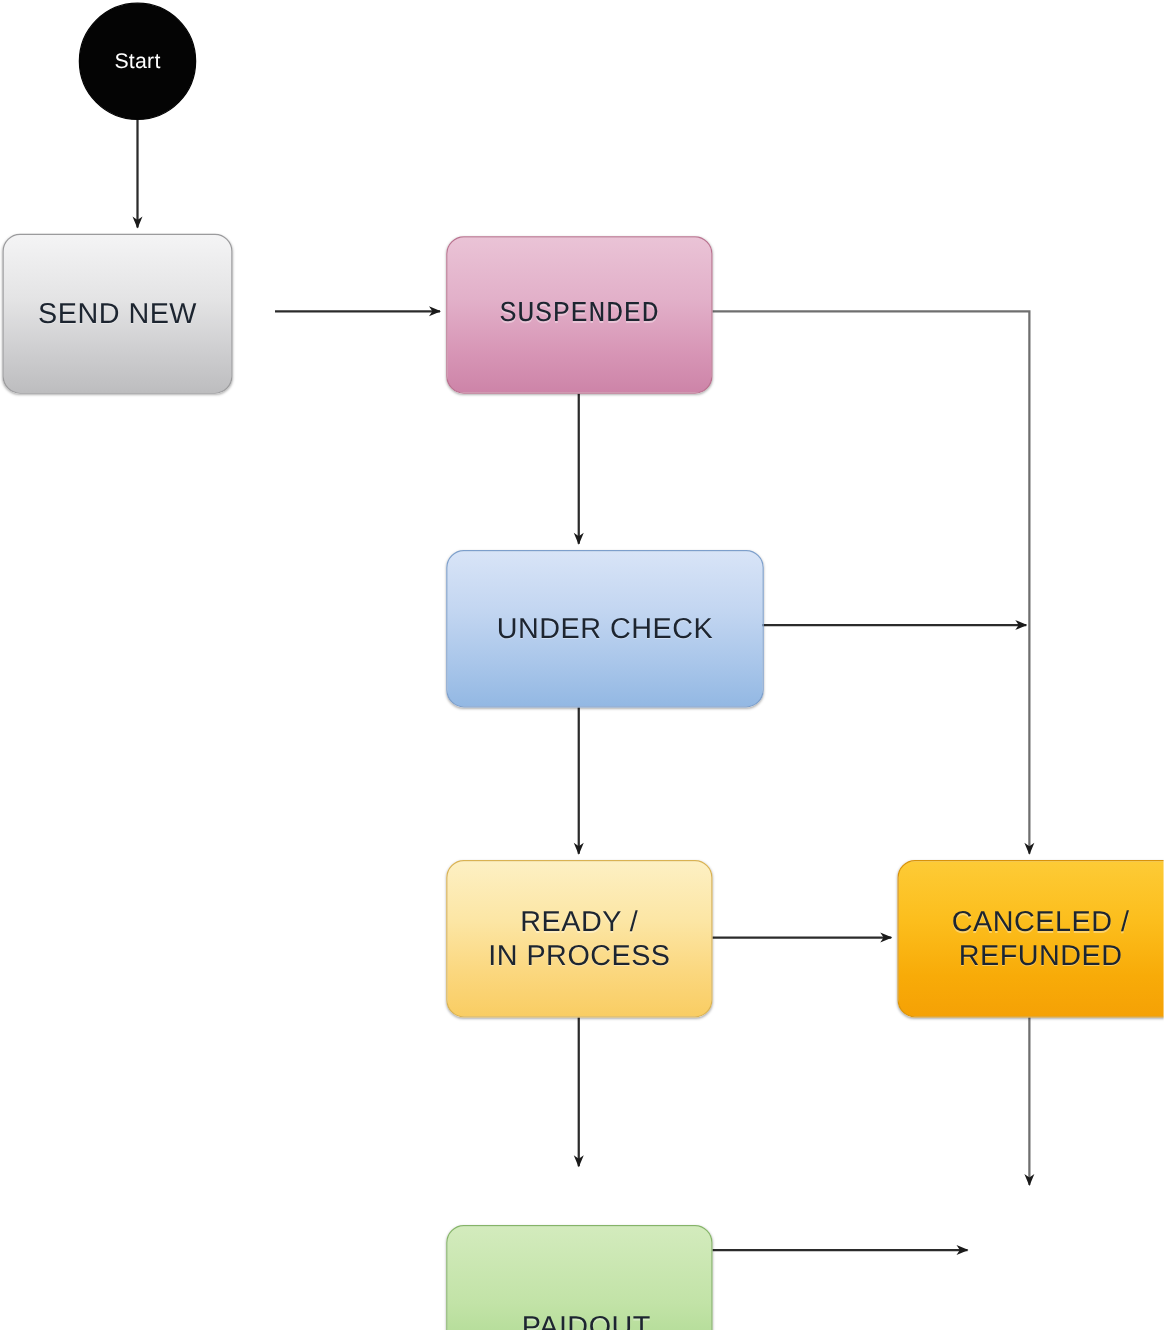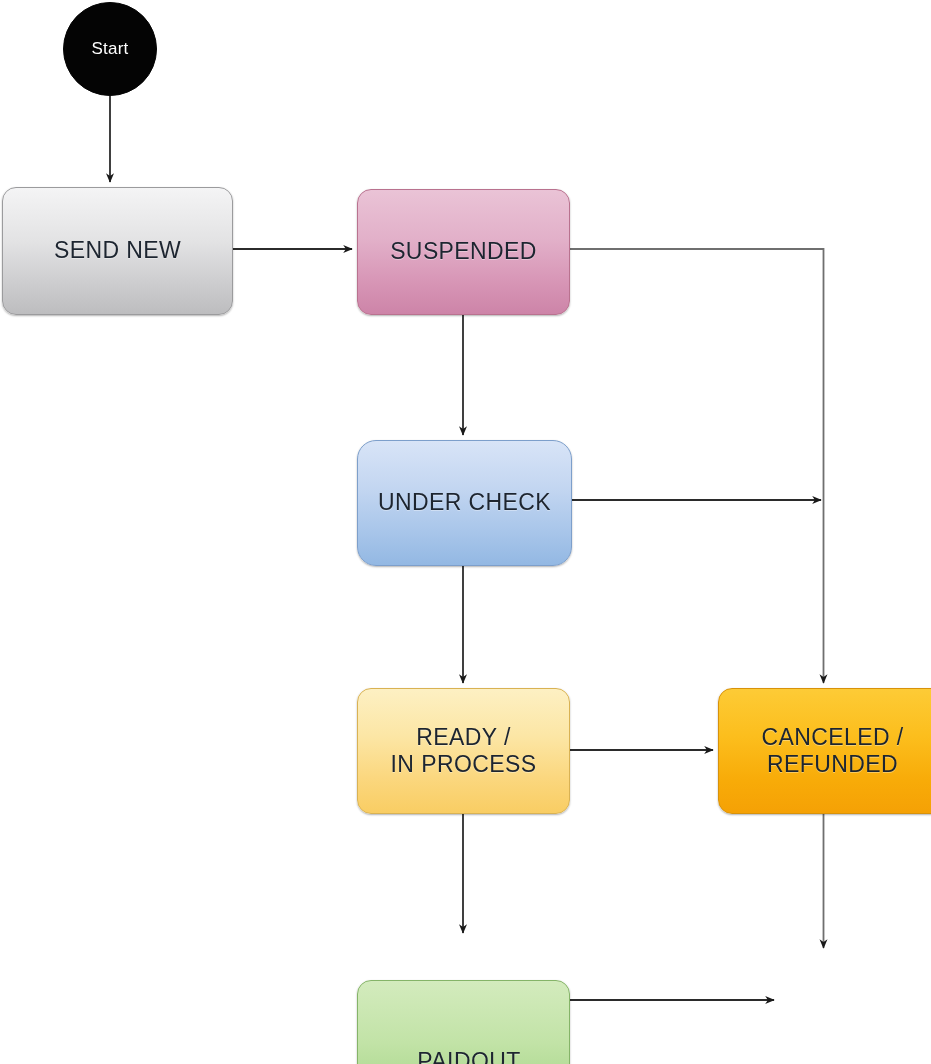--- a/index.html
+++ b/index.html
@@ -67,34 +67,34 @@
 
   
   #node-start {
     left: 63px; top: 2px; width: 94px; height: 94px;
   }
   #node-end {
     left: 777px; top: 953px; width: 94px; height: 94px;
   }
 
   #node-send-new {
-    left: 2px; top: 187px; width: 231px; height: 128px;
+    left: 2px; top: 187px; width: 184px; height: 128px;
     background: linear-gradient(to bottom, #f4f4f5 0%, #e3e3e4 42%, #cfcfd1 72%, #bdbdbf 100%);
     border-color: #9b9b9d;
   }
   #node-suspended {
     left: 357px; top: 189px; width: 213px; height: 126px;
     background: linear-gradient(to bottom, #eac3d6 0%, #e2b0c9 40%, #d897b7 72%, #cd84a8 100%);
     border-color: #b9728f;
+    font-family: Liberation Mono, monospace;
   }
   #node-under-check {
-    left: 357px; top: 440px; width: 215px; height: 126px;
+    left: 357px; top: 440px; width: 254px; height: 126px;
     background: linear-gradient(to bottom, #d8e4f7 0%, #c3d6f1 38%, #a9c6ea 72%, #93b8e3 100%);
     border-color: #7d9fcb;
-    border-radius: 19px;
   }
   #node-ready {
     left: 357px; top: 688px; width: 213px; height: 126px;
     background: linear-gradient(to bottom, #fdf0c3 0%, #fce6a5 38%, #fbd77e 72%, #f9cd63 100%);
     border-color: #d9b253;
   }
   #node-canceled {
     left: 718px; top: 688px; width: 229px; height: 126px;
     background: linear-gradient(to bottom, #fdcb36 0%, #fcbe1d 38%, #f8ab08 74%, #f5a105 100%);
     border-color: #d8920a;

